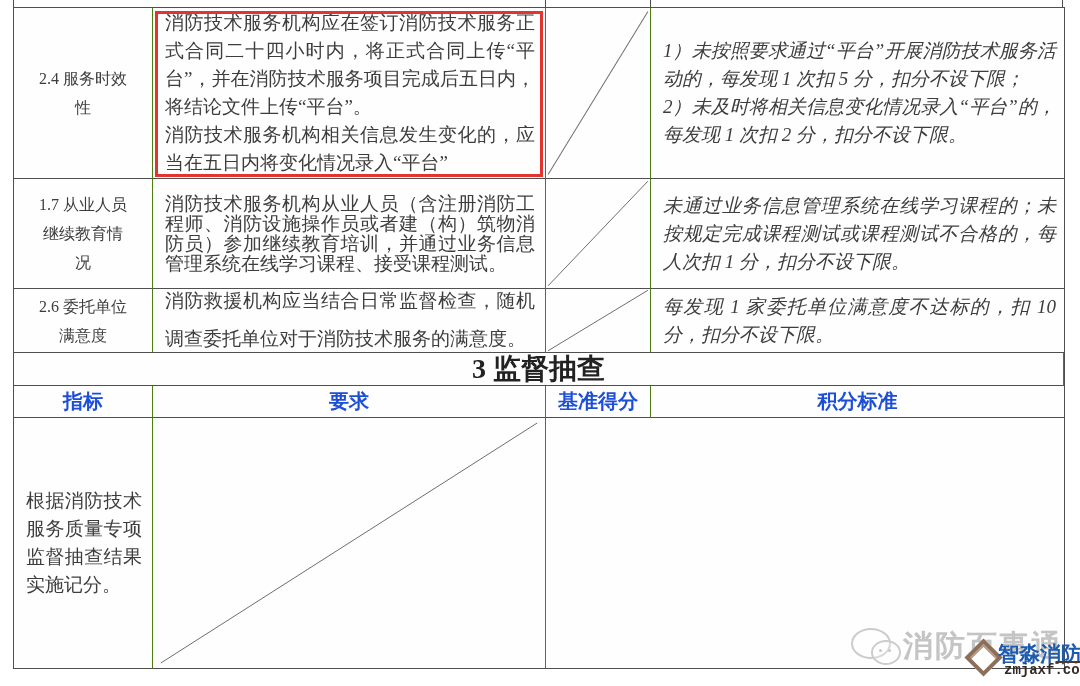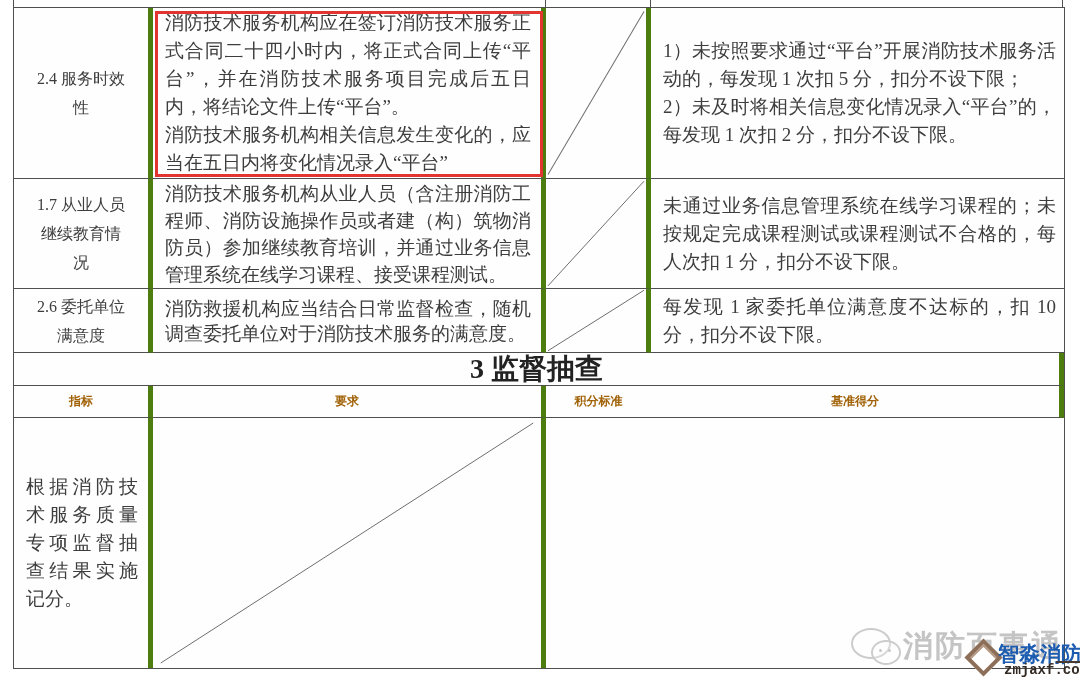--- a/index.html
+++ b/index.html
@@ -14,46 +14,46 @@
   
   .tbl {
     position:absolute; left:13px; top:7px;
     display:grid;
     grid-template-columns:139px 393px 105px 413px;
     grid-template-rows:171px 110px 64px 33px 32px 250px;
     border:1px solid #4f4f4f;
     background:#fefefe;
   }
   .cell {
-    border-right:5px solid #4d7c0f;
+    border-right:1px solid #4d7c0f;
     border-bottom:1px solid #4f4f4f;
     box-sizing:border-box;
     display:flex; align-items:center;
     position:relative;
     overflow:hidden;
   }
   .cell.last-col { border-right:none; }
   .cell.last-row { border-bottom:none; }
   .ind {
     justify-content:center; text-align:center;
     font-size:16px; line-height:29px; white-space:pre-line;
   }
   .req, .std {
     font-size:19px; text-align:justify;
     white-space:pre-line;
   }
   .req { padding:2px 10px 2px 12px; line-height:28px; }
-  .std { padding:2px 8px 2px 12px; line-height:28px; }
+  .std { padding:2px 8px 2px 12px; line-height:28px;font-style:italic; }
   .std-tight { line-height:27px; }
   .sec-title {
     grid-column:1 / 5; justify-content:center;
     font-weight:bold; font-size:28px; color:#222;
   }
   .col-hdr {
-    justify-content:center; font-weight:bold; font-size:12px; color:#a16207;
+    justify-content:center; font-weight:bold; font-size:20px; color:#1d4ed8;
   }
   .diag-svg { position:absolute; left:0; top:0; width:100%; height:100%; }
   .diag-svg line { stroke:#6e6e6e; stroke-width:1; vector-effect:non-scaling-stroke; }
 
   
   .tick { position:absolute; top:0; width:1px; height:7px; background:#4f4f4f; }
 
   
   .red-box {
     position:absolute; left:155px; top:11px; width:388px; height:166px;
@@ -110,44 +110,44 @@
       <svg class="diag-svg" viewBox="0 0 100 100" preserveAspectRatio="none">
           <line x1="2" y1="98" x2="98" y2="2"></line>
         </svg>
     </div>
     <div class="cell std last-col">1）未按照要求通过“平台”开展消防技术服务活动的，每发现 1 次扣 5 分，扣分不设下限；
 2）未及时将相关信息变化情况录入“平台”的，每发现 1 次扣 2 分，扣分不设下限。</div>
 
     <div class="cell ind">1.7 从业人员
 继续教育情
 况</div>
-    <div class="cell req" style="line-height:27px;">消防技术服务机构从业人员（含注册消防工程师、消防设施操作员或者建（构）筑物消防员）参加继续教育培训，并通过业务信息管理系统在线学习课程、接受课程测试。</div>
+    <div class="cell req" style="line-height:20px;">消防技术服务机构从业人员（含注册消防工程师、消防设施操作员或者建（构）筑物消防员）参加继续教育培训，并通过业务信息管理系统在线学习课程、接受课程测试。</div>
     <div class="cell">
       <svg class="diag-svg" viewBox="0 0 100 100" preserveAspectRatio="none">
           <line x1="2" y1="98" x2="98" y2="2"></line>
         </svg>
     </div>
     <div class="cell std last-col">未通过业务信息管理系统在线学习课程的；未按规定完成课程测试或课程测试不合格的，每人次扣 1 分，扣分不设下限。</div>
 
     <div class="cell ind">2.6 委托单位
 满意度</div>
-    <div class="cell req" style="line-height:25px;">消防救援机构应当结合日常监督检查，随机调查委托单位对于消防技术服务的满意度。</div>
+    <div class="cell req" style="line-height:38px;font-family:Liberation Mono, monospace;">消防救援机构应当结合日常监督检查，随机调查委托单位对于消防技术服务的满意度。</div>
     <div class="cell">
       <svg class="diag-svg" viewBox="0 0 100 100" preserveAspectRatio="none">
           <line x1="2" y1="98" x2="98" y2="2"></line>
         </svg>
     </div>
     <div class="cell std last-col">每发现 1 家委托单位满意度不达标的，扣 10 分，扣分不设下限。</div>
 
     <div class="cell sec-title">3 监督抽查</div>
 
     <div class="cell col-hdr">指标</div>
     <div class="cell col-hdr">要求</div>
+    <div class="cell col-hdr">基准得分</div>
     <div class="cell col-hdr last-col">积分标准</div>
-    <div class="cell col-hdr">基准得分</div>
 
     <div class="cell req last-row">根据消防技术服务质量专项监督抽查结果实施记分。</div>
     <div class="cell last-row">
       <svg class="diag-svg" viewBox="0 0 100 100" preserveAspectRatio="none">
           <line x1="2" y1="98" x2="98" y2="2"></line>
         </svg>
     </div>
   </div>
 
   <div class="red-box"></div>

